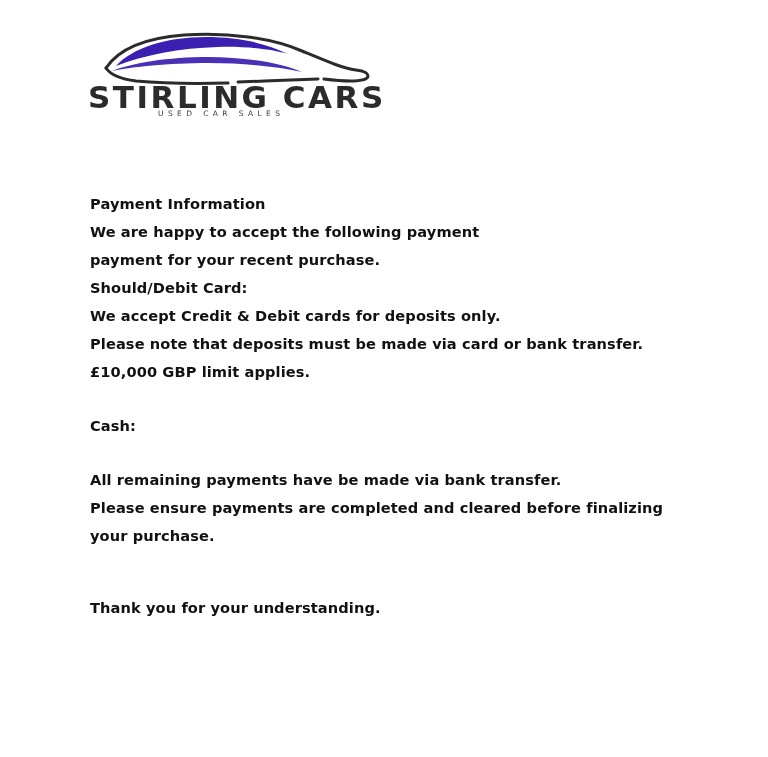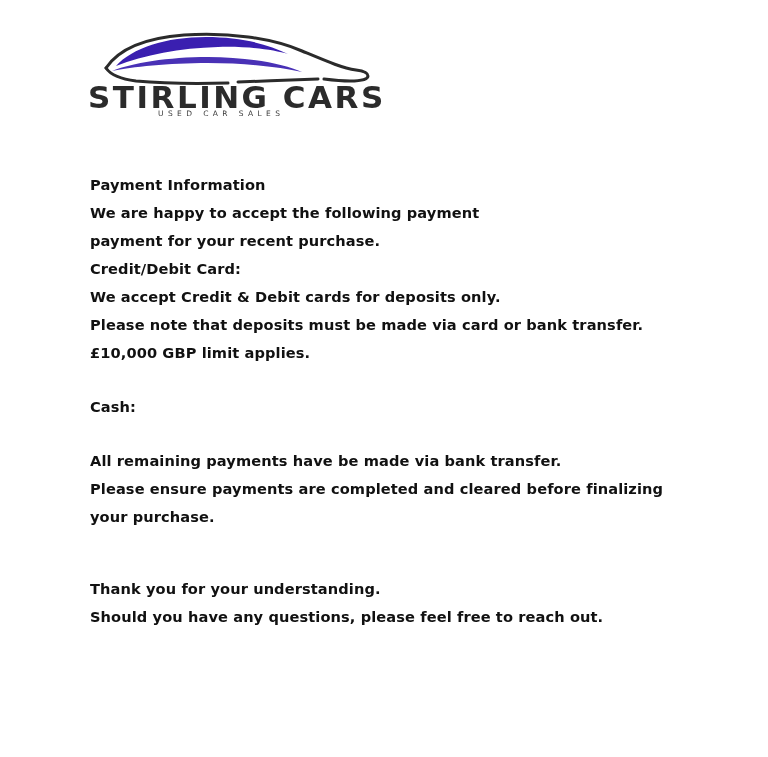--- a/index.html
+++ b/index.html
@@ -30,21 +30,21 @@
     height: 92px;
   }
   .logo-svg {
     display: block;
   }
 
   
   .doc-body {
     position: absolute;
     left: 90px;
-    top: 171px;
+    top: 190px;
     width: 600px;
   }
   .line {
     font-size: 14.6px;
     font-weight: bold;
     line-height: 28px;
     letter-spacing: 0.1px;
     color: #111111;
     white-space: pre-wrap;
   }
@@ -78,33 +78,32 @@
     </svg>
   </div>
 
   <div class="doc-body">
 
     <div class="line heading">Payment Information</div>
 
     <div class="line">We are happy to accept the following payment</div>
     <div class="line">payment for your recent purchase.</div>
 
-    <div class="line heading">Credit/Debit Card:</div>
+    <div class="line heading">Should/Debit Card:</div>
     <div class="line">We accept Credit &amp; Debit cards for deposits only.</div>
     <div class="line">Please note that deposits must be made via card or bank transfer.</div>
     <div class="line">£10,000 GBP limit applies.</div>
 
     <div class="gap-md"></div>
 
     <div class="line heading">Cash:</div>
 
     <div class="gap-md"></div>
 
     <div class="line">All remaining payments have be made via bank transfer.</div>
     <div class="line">Please ensure payments are completed and cleared before finalizing your purchase.</div>
 
     <div class="gap-lg"></div>
 
     <div class="line">Thank you for your understanding.</div>
-    <div class="line">Should you have any questions, please feel free to reach out.</div>
 
   </div>
 </div>
 
 </body></html>

